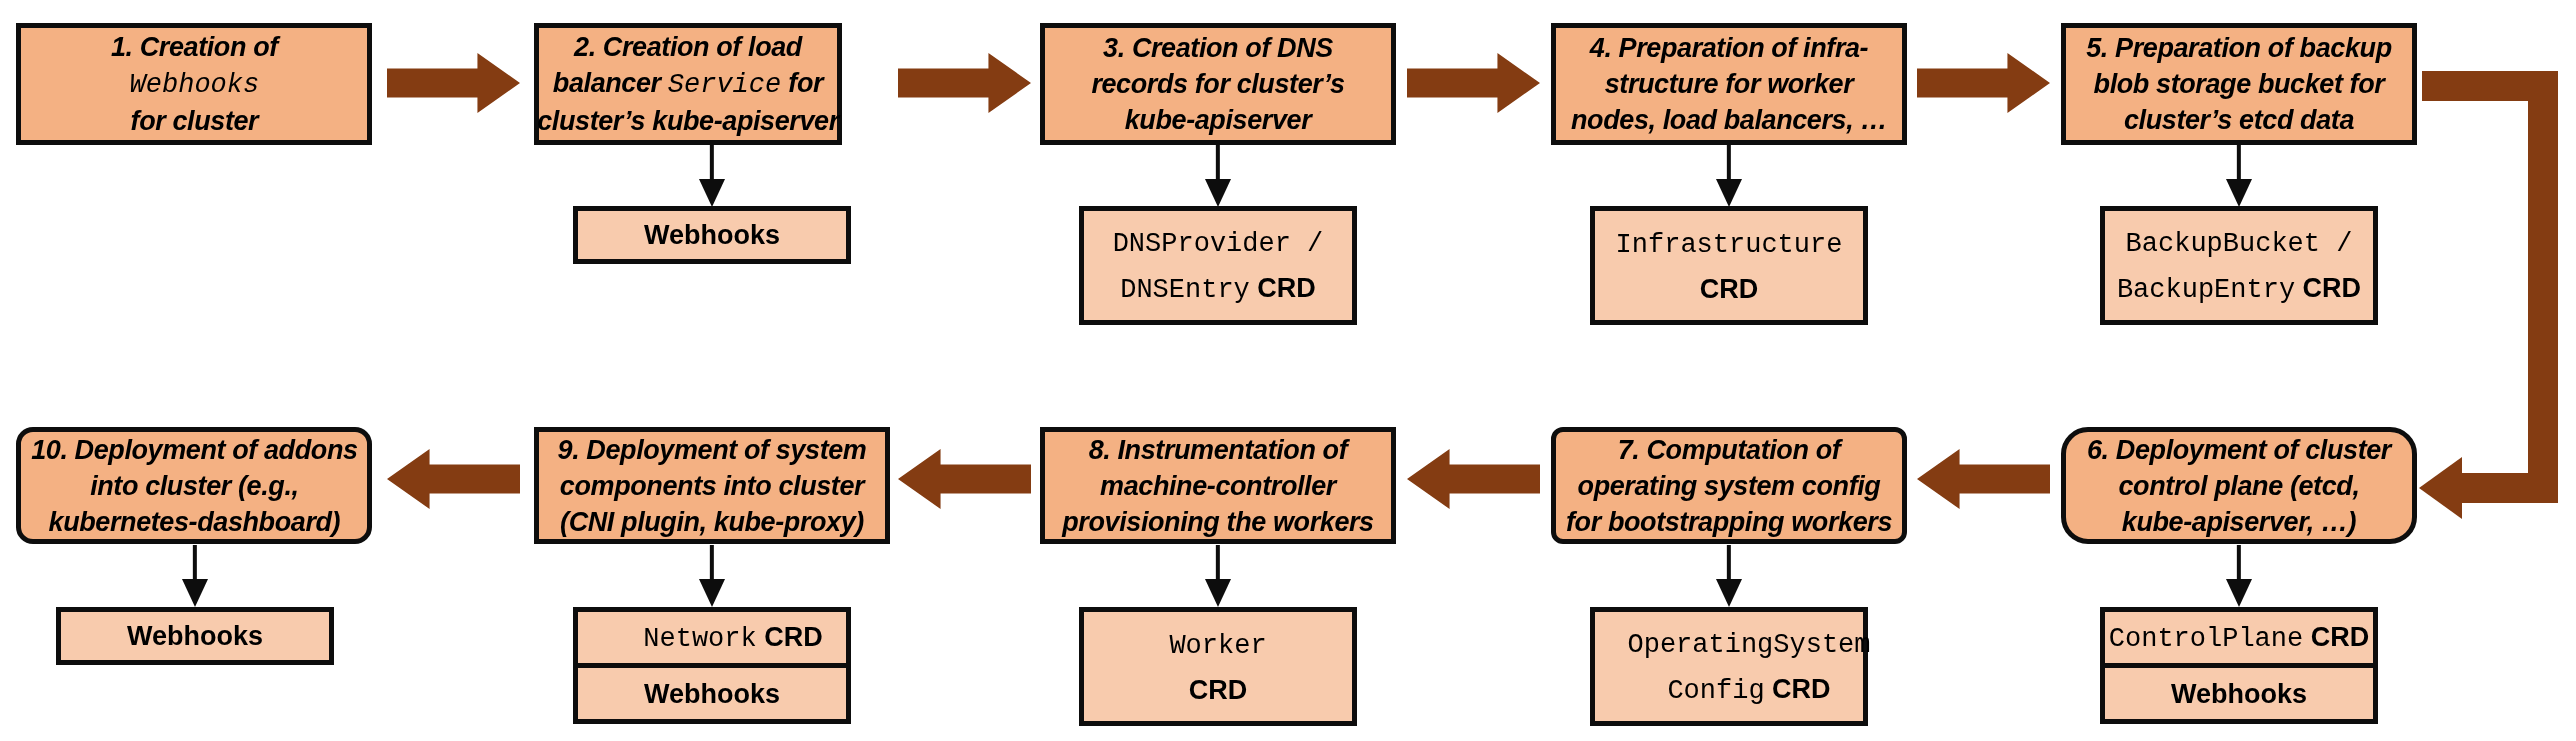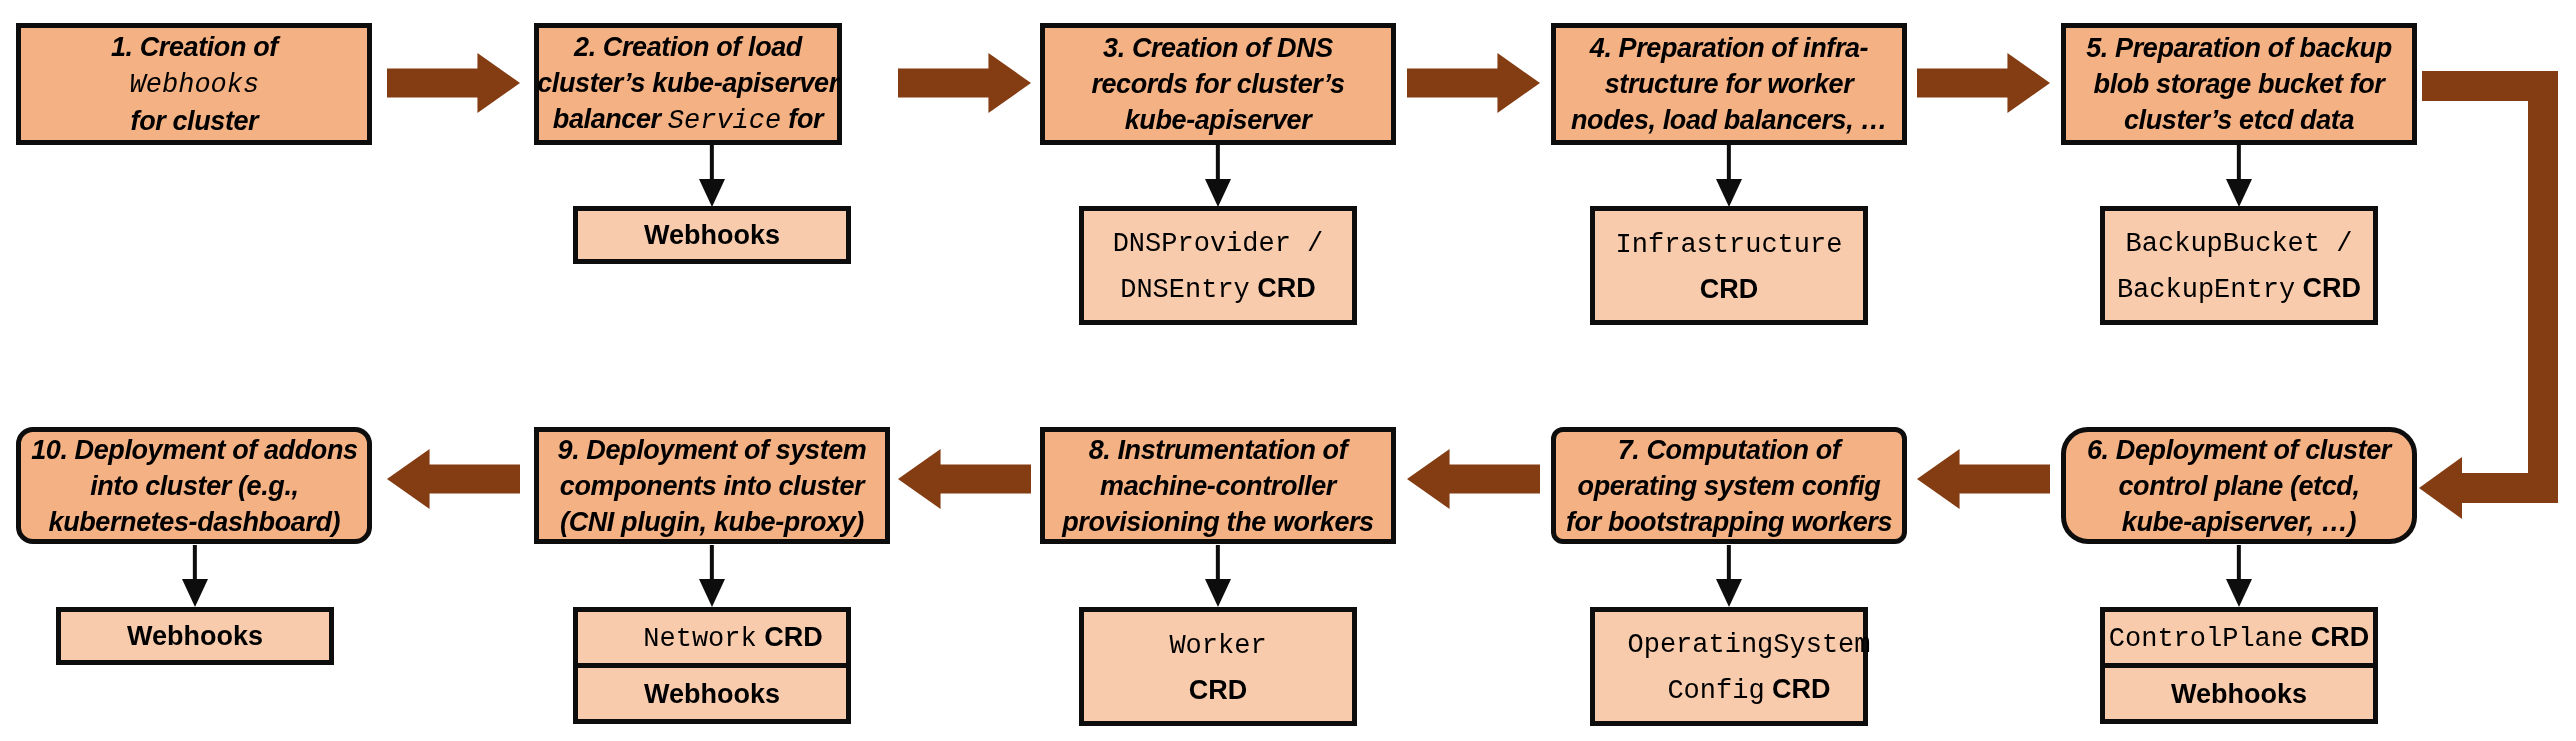--- a/index.html
+++ b/index.html
@@ -80,22 +80,22 @@
     <div class="elbow-seg" style="left:2462px;top:473px;width:95px;height:30px;"></div>
     <div class="elbow-head" style="left:2419px;top:457px;"></div>
   </div>
 <div class="main-box" style="left: 16.4px; top: 23px; width: 356px; height: 122px;">
       <div class="line"><span class="seg">1. Creation of</span></div>
       <div class="line"><span class="seg mono">Webhooks</span></div>
       <div class="line"><span class="seg">for cluster</span></div>
     </div>
     <div class="main-box" style="left: 534px; top: 23px; width: 308px; height: 122px;">
       <div class="line"><span class="seg">2. Creation of load</span></div>
+      <div class="line"><span class="seg">balancer </span><span class="seg mono">Service</span><span class="seg"> for</span></div>
       <div class="line"><span class="seg">cluster’s kube-apiserver</span></div>
-      <div class="line"><span class="seg">balancer </span><span class="seg mono">Service</span><span class="seg"> for</span></div>
     </div>
     <div class="down-connector" style="left: 699px; top: 145px; width: 26px; height: 62px;">
       <div class="conn-line"></div>
       <div class="conn-head"></div>
     </div>
     <div class="sub-stack" style="left: 573px; top: 206px; width: 278px;">
       <div class="sub-cell" style="height: 58px; width: 100%;">
         <div class="line"><span class="seg bold-sans">Webhooks</span></div>
       </div>
     </div>

